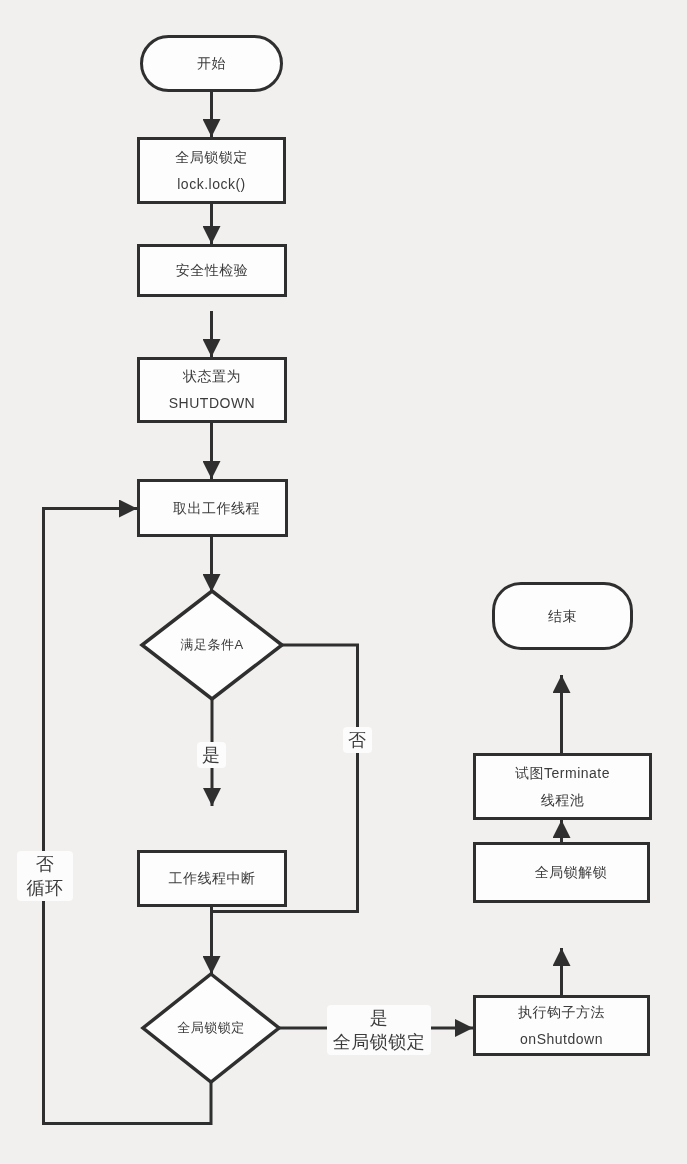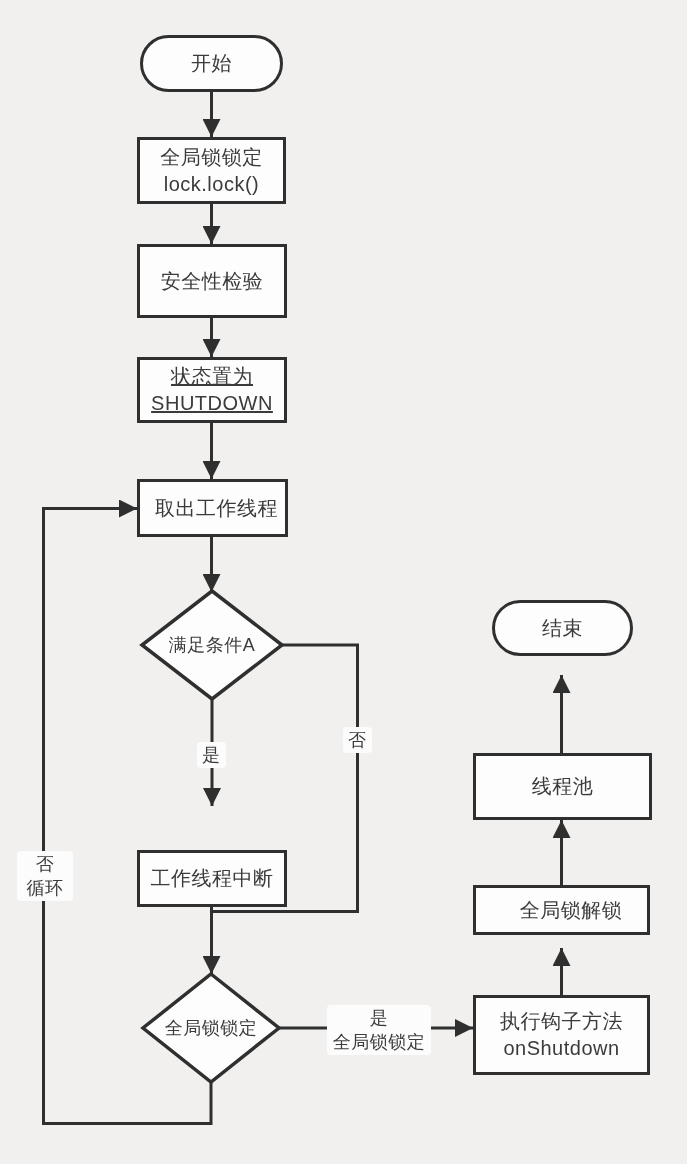--- a/index.html
+++ b/index.html
@@ -18,30 +18,30 @@
     position:absolute;
     box-sizing:border-box;
     background:#fdfdfd;
     border:3px solid #2f2f2f;
     display:flex;
     flex-direction:column;
     align-items:center;
     justify-content:center;
     text-align:center;
     color:#3b3b3b;
-    font-size:20px;
+    font-size:14px;
     line-height:27px;
     letter-spacing:0.5px;
   }
   .terminal{border-radius:29px;}
   .dlabel{
     position:absolute;
     text-align:center;
     color:#3b3b3b;
-    font-size:18px;
+    font-size:13px;
     line-height:26px;
     letter-spacing:0.5px;
   }
   .elabel{
     position:absolute;
     text-align:center;
     color:#3b3b3b;
     font-size:18px;
     line-height:24px;
     background:#fcfcfc;
@@ -84,55 +84,56 @@
 
   <div class="node terminal" style="left:140px;top:35px;width:143px;height:57px;">
     <div>开始</div>
   </div>
 
   <div class="node" style="left:137px;top:137px;width:149px;height:67px;text-align:right;">
     <div>全局锁锁定</div>
     <div>lock.lock()</div>
   </div>
 
-  <div class="node" style="left:137px;top:244px;width:150px;height:74px;font-family:Liberation Serif, serif;">
+  <div class="node" style="left:137px;top:244px;width:150px;height:53px;font-family:Liberation Serif, serif;">
     <div>安全性检验</div>
   </div>
 
-  <div class="node" style="left:137px;top:357px;width:150px;height:66px;text-decoration:underline;">
+  <div class="node" style="left:137px;top:357px;width:150px;height:66px;">
     <div>状态置为</div>
     <div>SHUTDOWN</div>
   </div>
 
   <div class="node" style="left:137px;top:479px;width:151px;height:58px;padding-left:8px;">
     <div>取出工作线程</div>
   </div>
 
   <div class="dlabel" style="left:142px;top:632px;width:140px;">满足条件A</div>
 
   <div class="node" style="left:137px;top:806px;width:150px;height:57px;margin-top:44px;">
     <div>工作线程中断</div>
   </div>
 
   <div class="dlabel" style="left:141px;top:1015px;width:140px;">全局锁锁定</div>
 
-  <div class="node" style="left:473px;top:995px;width:177px;height:80px;">
+  <div class="node" style="left:473px;top:995px;width:177px;height:61px;">
     <div>执行钩子方法</div>
     <div>onShutdown</div>
   </div>
 
-  <div class="node" style="left:473px;top:885px;width:177px;height:50px;padding-left:19px;">
+  <div class="node" style="left:473px;top:842px;width:177px;height:61px;padding-left:19px;">
     <div>全局锁解锁</div>
   </div>
 
   <div class="node" style="left:473px;top:753px;width:179px;height:67px;">
+    <div>试图Terminate</div>
     <div>线程池</div>
   </div>
 
-  <div class="node terminal" style="left:492px;top:600px;width:141px;height:56px;">
+  <div class="node terminal" style="left:492px;top:582px;width:141px;height:68px;">
     <div>结束</div>
   </div>
 
   <div class="elabel" style="left:197px;top:742px;">是</div>
 
   <div class="elabel" style="left:343px;top:727px;">否</div>
 
   <div class="elabel" style="left:17px;top:851px;width:52px;padding:1px 2px;">
     <div>否</div>
     <div>循环</div>

